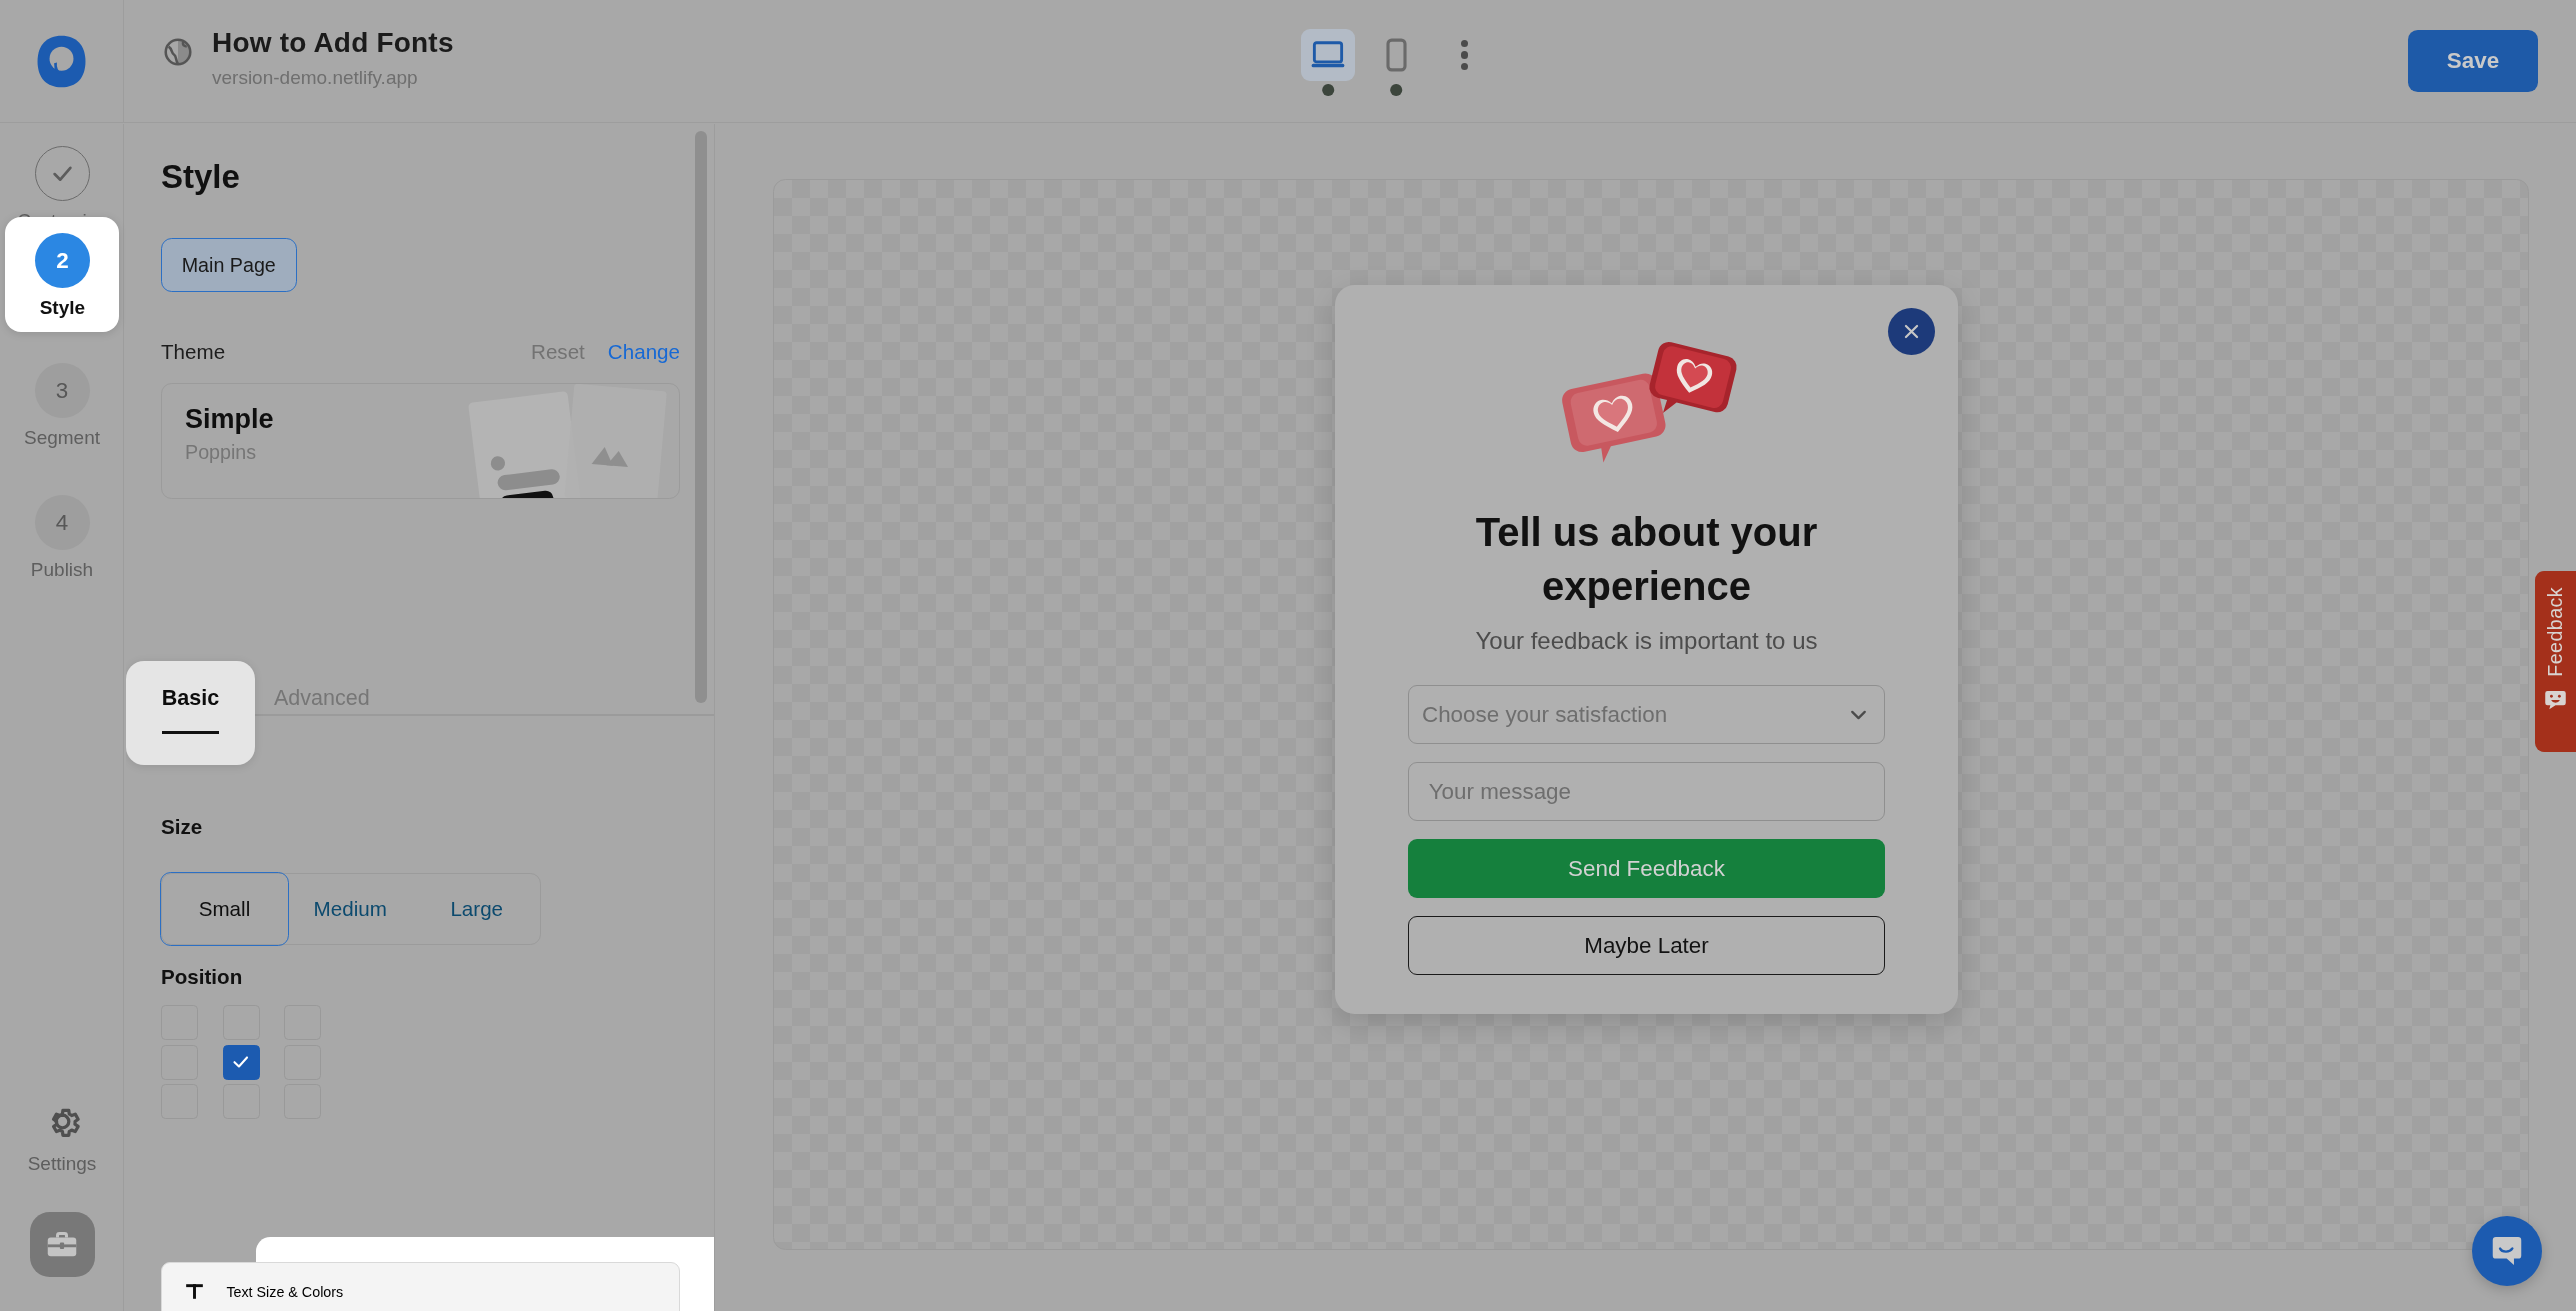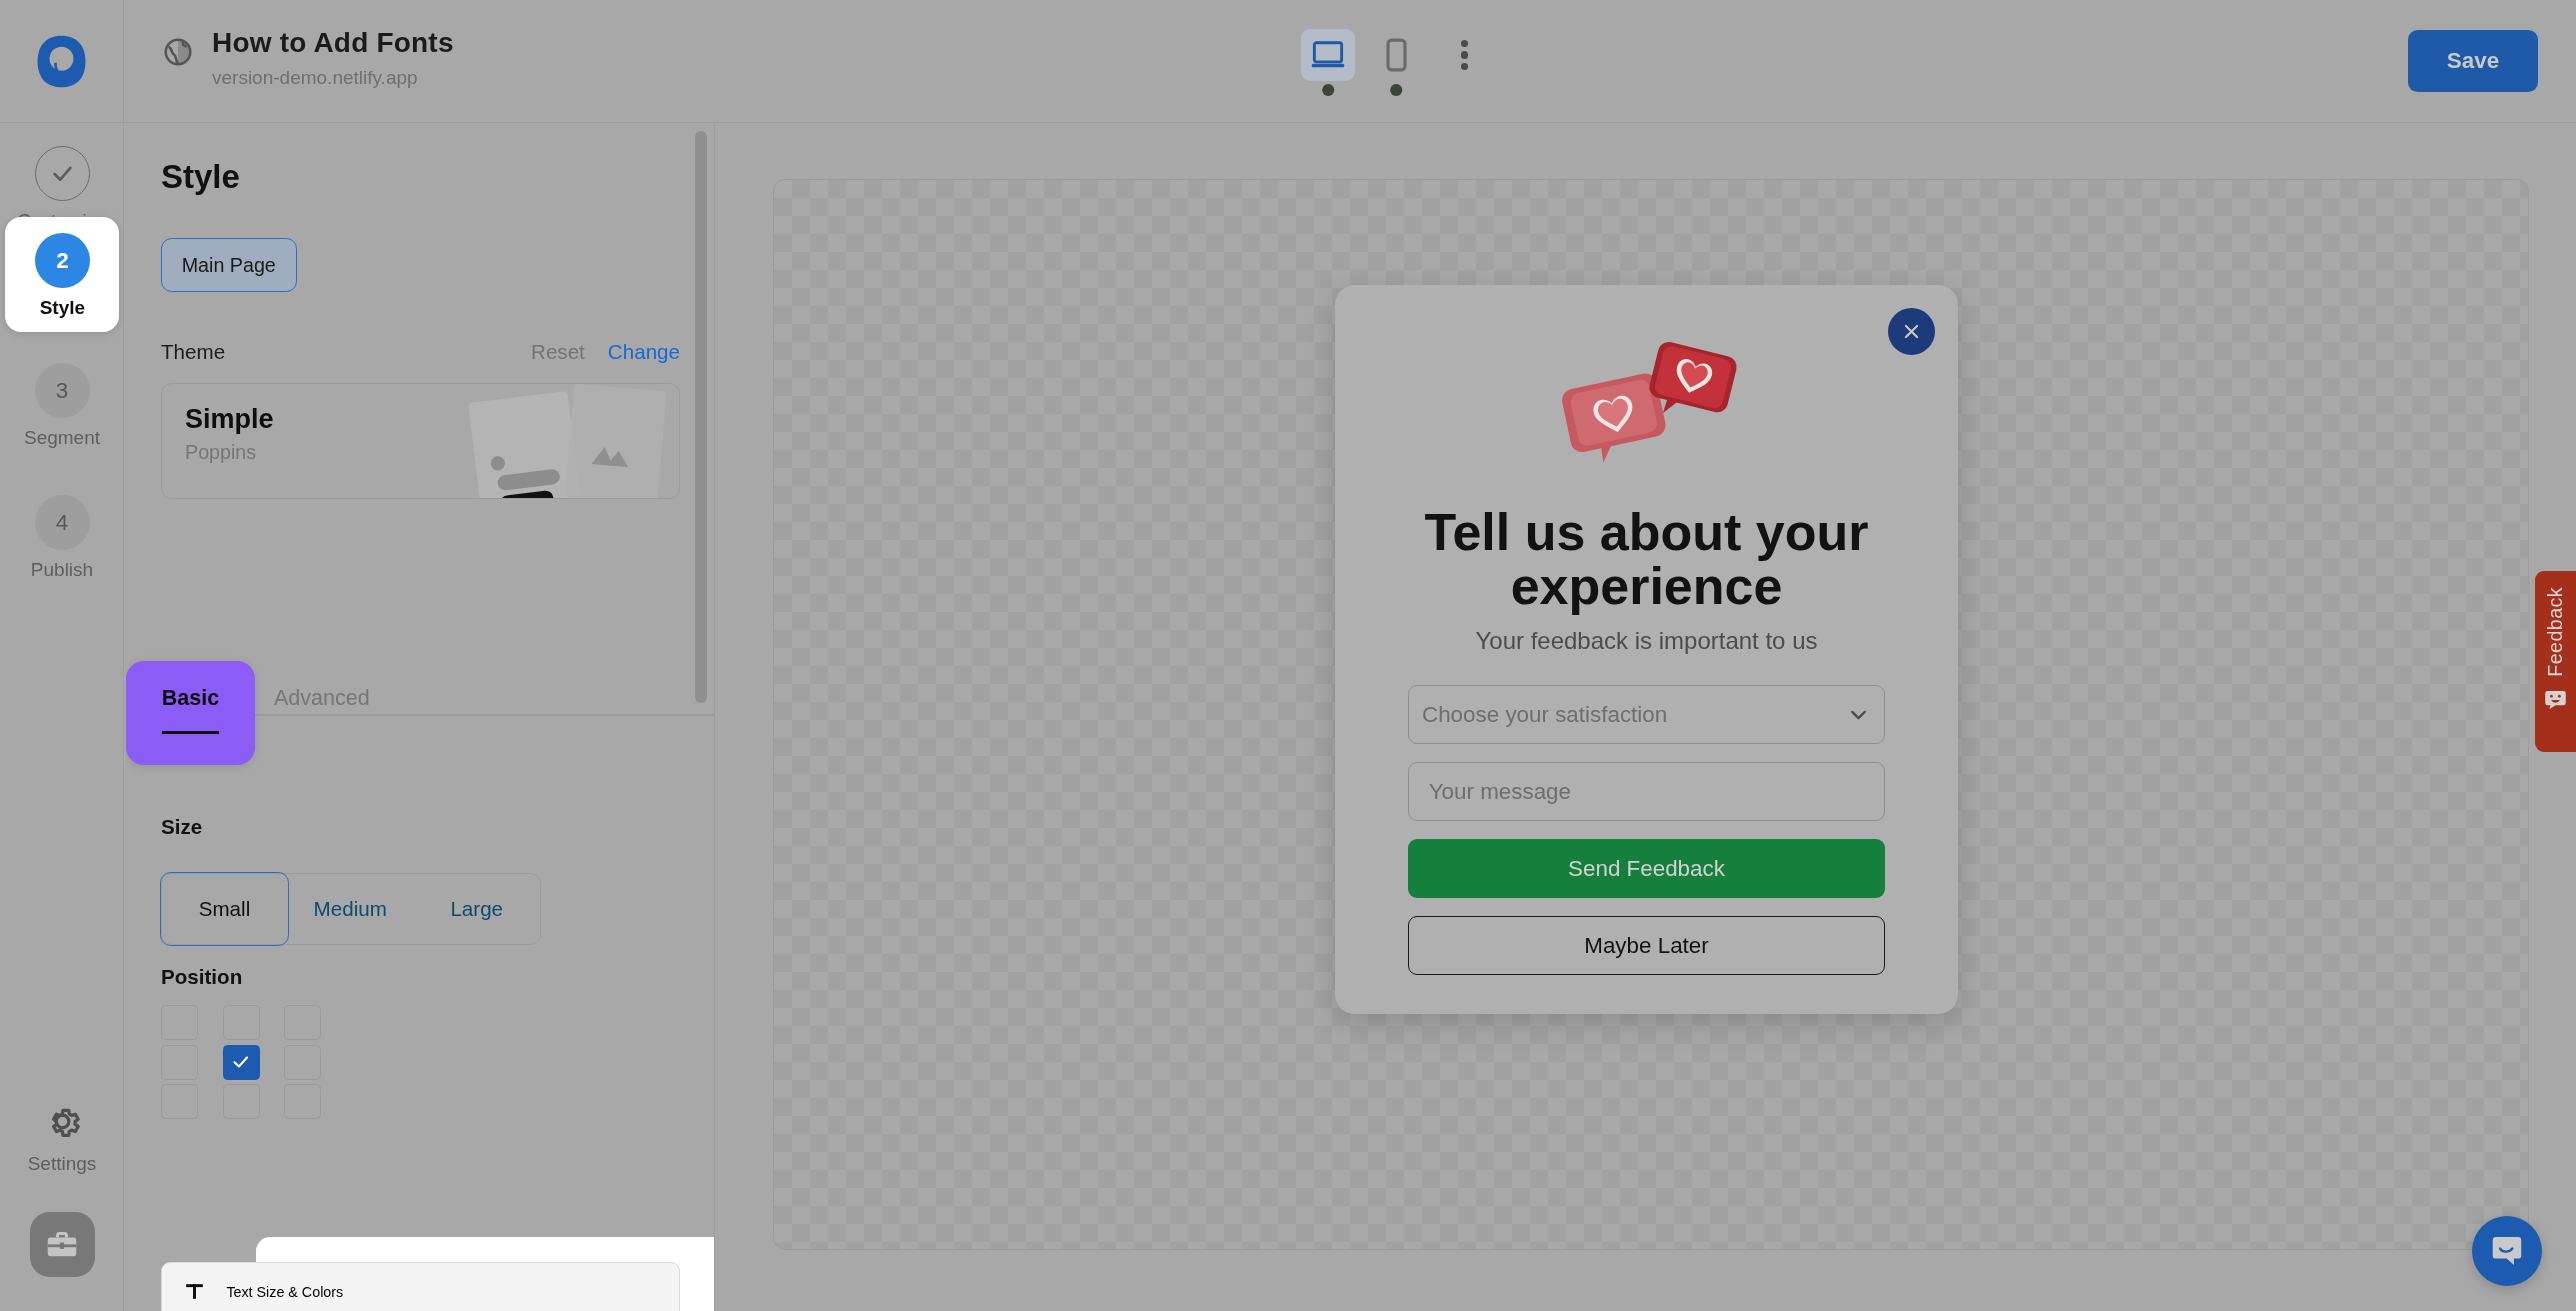--- a/index.html
+++ b/index.html
@@ -164,21 +164,21 @@
   }
   #theme-thumb { position: absolute; right: 7.2px; top: 0; width: 206px; height: 116px; }
 
   #tabs {
     position: absolute; left: 0; top: 590px; width: 589px; height: 1.8px;
     background: #9b9b9b;
   }
   #tab-basic {
     position: absolute; left: 0; top: 537px;
     width: 129px; height: 104px;
-    background: #8b5cf6; border-radius: 18px;
+    background: #e5e5e5; border-radius: 18px;
     display: flex; align-items: flex-start; justify-content: center;
     padding-top: 25px;
     box-shadow: 0 1.8px 9px rgba(0,0,0,.1);
     cursor: pointer;
   }
   #tab-basic-label {
     font-size: 21.5px; font-weight: bold; color: #0d0d0d;
     border-bottom: 3.6px solid #111; padding-bottom: 19.7px;
   }
   #tab-advanced {
@@ -285,21 +285,21 @@
     width: 47px; height: 47px; border-radius: 50%;
     background: #1d3a7a; border: none; cursor: pointer;
     display: flex; align-items: center; justify-content: center;
   }
   #modal-emoji {
     margin: 52px auto 0; width: 215px; height: 134px;
     display: block;
   }
   #modal-title {
     margin: 34px auto 0; width: 465px;
-    text-align: center; font-size: 52px; font-weight: bold;
+    text-align: center; font-size: 40px; font-weight: bold;
     color: #121212; line-height: 54px;
   }
   #modal-sub {
     margin: 14.3px auto 0; width: 501px; text-align: center;
     font-size: 24px; color: #4c4c4c;
   }
   #modal-form { margin: 30px auto 0; width: 477px; }
   #satisfaction-select {
     width: 477px; height: 59px; border: 1.8px solid #8f8f8f; border-radius: 9px;
     background: transparent; padding: 0 13px;

